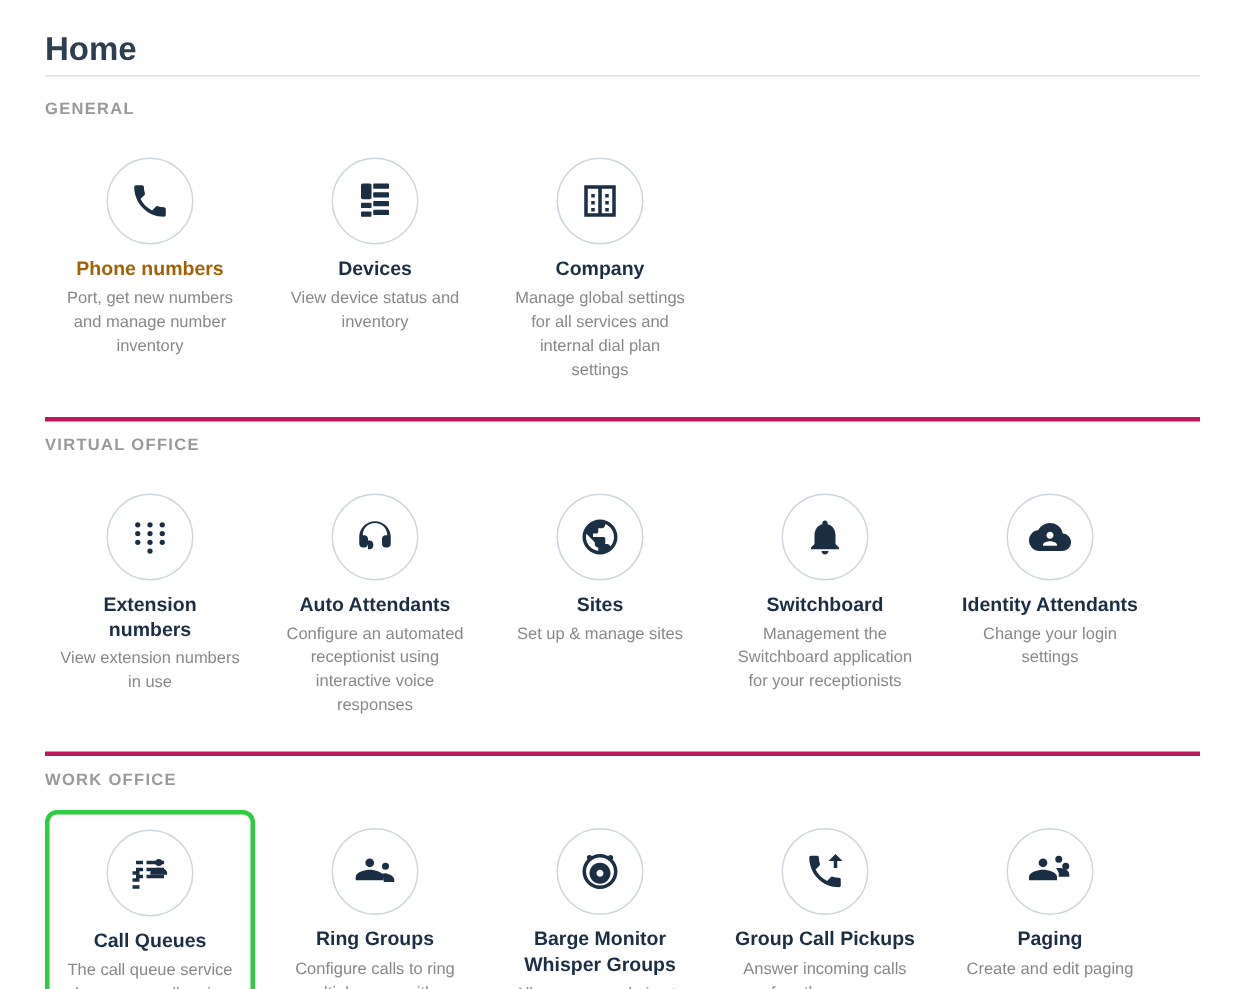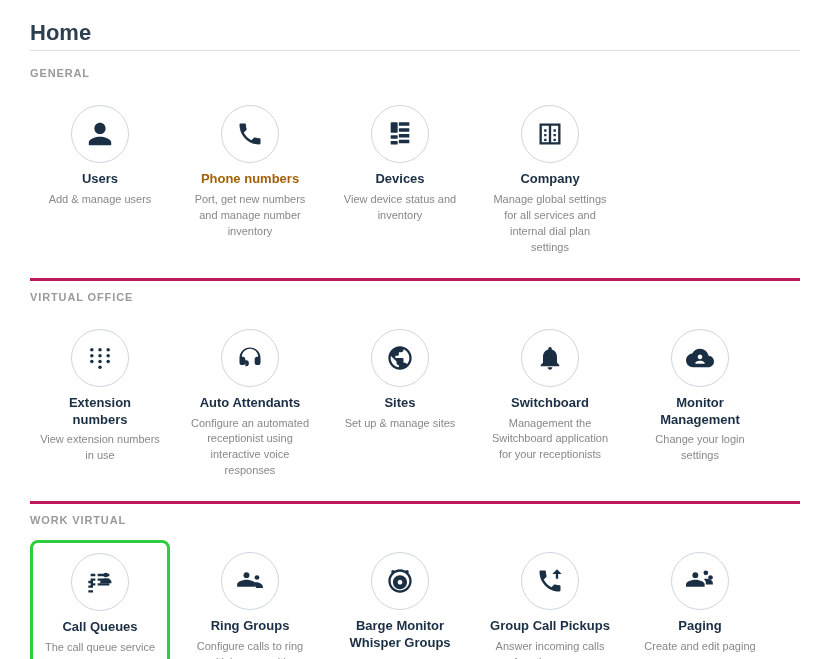--- a/index.html
+++ b/index.html
@@ -96,29 +96,20 @@
 
 <h1 class="page-title">Home</h1>
 
 <div id="sections-container">
     <div class="section">
       <div class="section-label">GENERAL</div>
       <div class="cards-row">
         <div class="card">
           <div class="card-icon-circle">
             <svg viewBox="0 0 24 24">
-              <path d="M12 12c2.7 0 4.8-2.1 4.8-4.8S14.7 2.4 12 2.4 7.2 4.5 7.2 7.2 9.3 12 12 12zm0 2.4c-3.2 0-9.6 1.6-9.6 4.8v2.4h19.2v-2.4c0-3.2-6.4-4.8-9.6-4.8z"></path>
-            </svg>
-          </div>
-          <div class="card-title">Users</div>
-          <div class="card-desc">Add &amp; manage users</div>
-        </div>
-        <div class="card">
-          <div class="card-icon-circle">
-            <svg viewBox="0 0 24 24">
               <path d="M6.6 10.8c1.4 2.8 3.8 5.1 6.6 6.6l2.2-2.2c.3-.3.7-.4 1-.2 1.1.4 2.3.6 3.6.6.6 0 1 .4 1 1V20c0 .6-.4 1-1 1C10.6 21 3 13.4 3 4c0-.6.4-1 1-1h3.5c.6 0 1 .4 1 1 0 1.3.2 2.5.6 3.6.1.3 0 .7-.2 1L6.6 10.8z"></path>
             </svg>
           </div>
           <div class="card-title blue">Phone numbers</div>
           <div class="card-desc">Port, get new numbers and manage number inventory</div>
         </div>
         <div class="card">
           <div class="card-icon-circle">
             <svg viewBox="0 0 24 24">
               <rect x="4" y="2" width="6" height="9" rx="1"></rect>
@@ -191,27 +182,27 @@
           </div>
           <div class="card-title">Switchboard</div>
           <div class="card-desc">Management the Switchboard application for your receptionists</div>
         </div>
         <div class="card">
           <div class="card-icon-circle">
             <svg viewBox="0 0 24 24">
               <path d="M19.35 10.04C18.67 6.59 15.64 4 12 4 9.11 4 6.6 5.64 5.35 8.04 2.34 8.36 0 10.91 0 14c0 3.31 2.69 6 6 6h13c2.76 0 5-2.24 5-5 0-2.64-2.05-4.78-4.65-4.96zM12 9c1.1 0 2 .9 2 2s-.9 2-2 2-2-.9-2-2 .9-2 2-2zm4 8H8v-.57c0-1.34 2.67-2.01 4-2.01s4 .67 4 2.01V17z"></path>
             </svg>
           </div>
-          <div class="card-title">Monitor Management</div>
+          <div class="card-title">Identity Attendants</div>
           <div class="card-desc">Change your login settings</div>
         </div>
       </div>
     </div>
     <div class="section">
-      <div class="section-label">WORK VIRTUAL</div>
+      <div class="section-label">WORK OFFICE</div>
       <div class="cards-row">
         <div class="card selected">
           <div class="card-icon-circle">
             <svg viewBox="0 0 24 24">
               <path d="M4 9h4v2H4zm0 4h4v2H4zm0-8h4v2H4zm6 0h10v2H10zm0 8h10v2H10zm0-4h10v2H10zM2 21h4v-2H2v2zm0-4h4v-2H2v2zm0-4h4v-2H2v2z"></path>
               <circle cx="17" cy="6" r="2"></circle>
               <path d="M17 9c-2.7 0-4.8 1.35-4.8 3v1h9.6v-1c0-1.65-2.1-3-4.8-3z"></path>
             </svg>
           </div>
           <div class="card-title">Call Queues</div>

